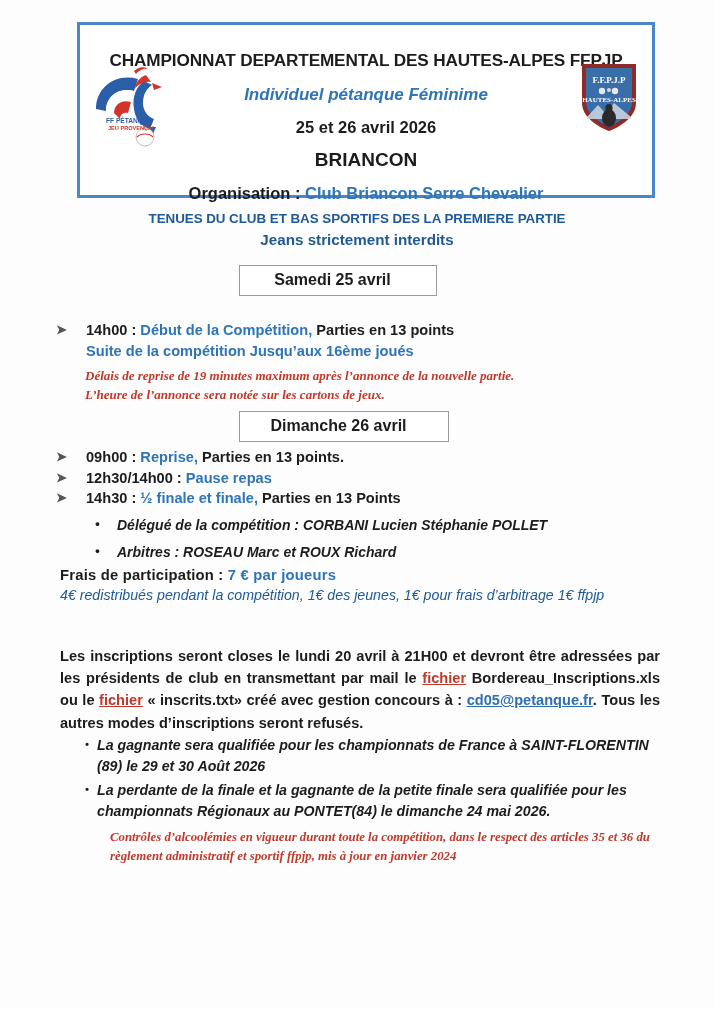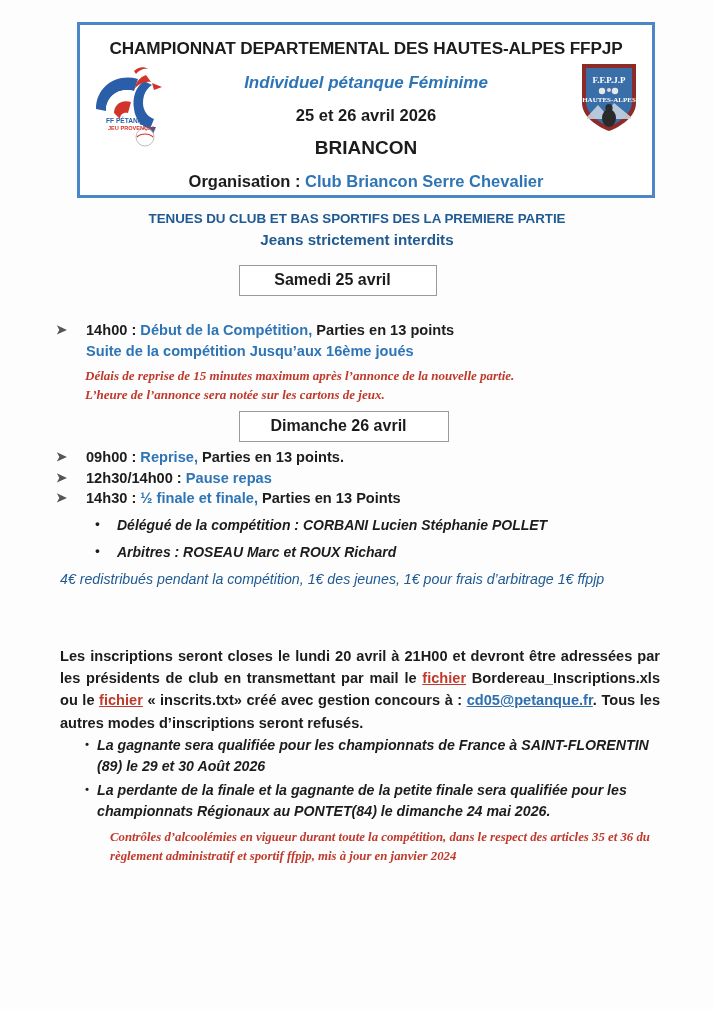--- a/index.html
+++ b/index.html
@@ -34,21 +34,21 @@
     border: 3px solid #4a86c8;
     background: #ffffff;
     padding: 6px 10px 0 10px;
   }
   .title-main {
     text-align: center;
     font-size: 17.2px;
     font-weight: bold;
     letter-spacing: -0.15px;
     color: #1c1c1c;
-    margin-top: 7px;
+    margin-top: 19px;
   }
   .title-center-stack {
     text-align: center;
     margin-top: 7px;
   }
   .title-sub1 {
     font-size: 17px;
     font-weight: bold;
     font-style: italic;
     color: #2e75b6;
@@ -346,21 +346,21 @@
 
   <div class="sched sched-sat">
     <div class="sched-row">
       <span class="arrow-marker">➤</span>
       <span class="sched-text"><span>14h00 : </span><span class="accent">Début de la Compétition,</span><span> Parties en 13 points</span></span>
     </div>
     <div class="sched-cont">Suite de la compétition Jusqu’aux 16ème joués</div>
   </div>
 
   <div class="red-note">
-    <div>Délais de reprise de 15 minutes maximum après l’annonce de la nouvelle partie.</div>
+    <div>Délais de reprise de 19 minutes maximum après l’annonce de la nouvelle partie.</div>
     <div>L’heure de l’annonce sera notée sur les cartons de jeux.</div>
   </div>
 
   <div class="day-box day-sun">Dimanche 26 avril</div>
 
   <div class="sched sched-sun">
     <div class="sched-row">
       <span class="arrow-marker">➤</span>
       <span class="sched-text"><span>09h00 : </span><span class="accent">Reprise,</span><span> Parties en 13 points.</span></span>
     </div>
@@ -379,20 +379,21 @@
       <span class="dot-marker">•</span>
       <span>Délégué de la compétition : CORBANI Lucien Stéphanie POLLET</span>
     </div>
     <div class="official-row">
       <span class="dot-marker">•</span>
       <span>Arbitres : ROSEAU Marc et ROUX Richard</span>
     </div>
   </div>
 
   <div class="fees">
+    <div class="fees-line1"><span>Frais  de  participation : </span><span class="accent">7 € par joueurs</span></div>
     <div class="fees-line2">4€ redistribués pendant la compétition, 1€ des jeunes, 1€ pour frais d’arbitrage 1€ ffpjp</div>
   </div>
 
   <div class="registration"><span>Les inscriptions seront closes le lundi 20 avril à 21H00 et devront être adressées par les présidents de club en transmettant par mail le </span><span class="redlink">fichier</span><span> Bordereau_Inscriptions.xls ou le </span><span class="redlink">fichier</span><span> « inscrits.txt» créé avec gestion concours à : </span><span class="maillink">cd05@petanque.fr</span><span>. Tous les autres modes d’inscriptions seront refusés.</span></div>
 
   <div class="qualif">
     <div class="qualif-row">
       <span class="dot-marker">•</span>
       <span>La gagnante sera qualifiée pour les championnats de France à SAINT-FLORENTIN (89) le 29 et 30 Août 2026</span>
     </div>

